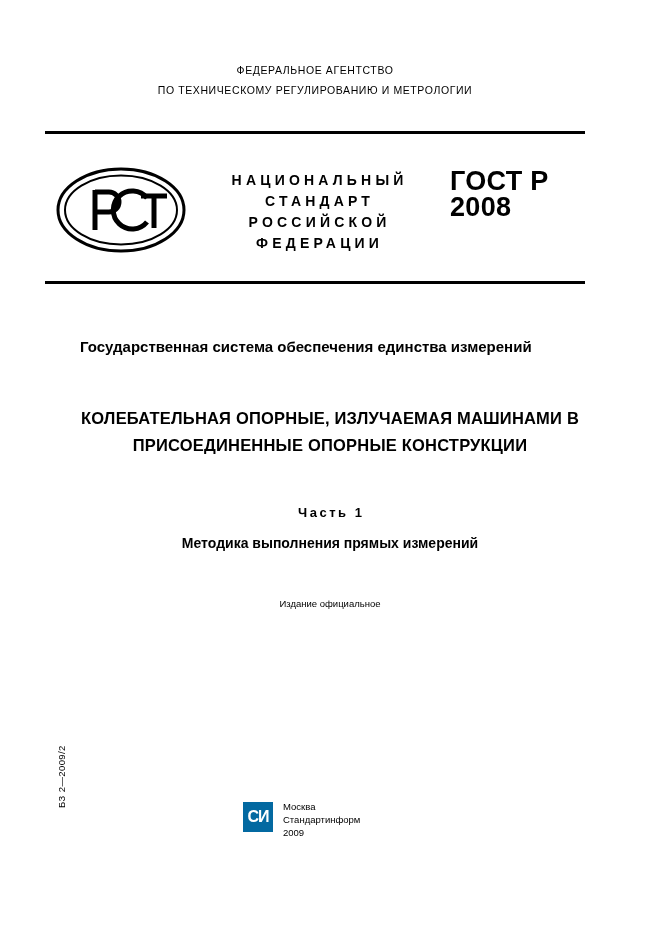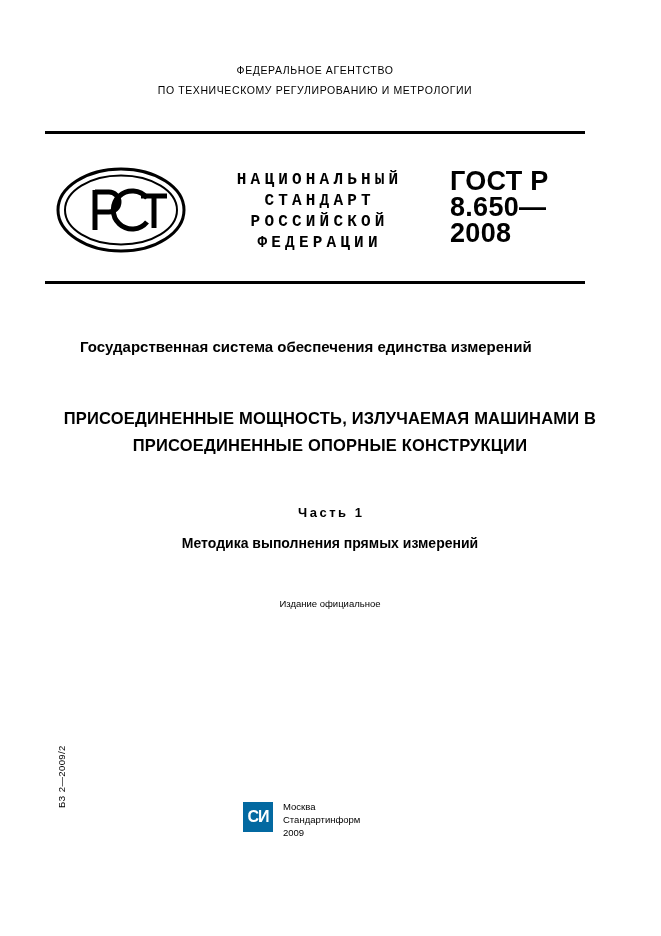--- a/index.html
+++ b/index.html
@@ -64,26 +64,25 @@
 
   
   .std-words {
     position: absolute;
     left: 210px;
     top: 170px;
     width: 215px;
     text-align: center;
   }
   .std-words div {
-    font-size: 16px;
+    font-size: 14px;
     font-weight: bold;
     letter-spacing: 4.2px;
     line-height: 21px;
     text-indent: 4.2px;
-    font-family: Liberation Mono, monospace;
   }
 
   
   .gost-number {
     position: absolute;
     left: 450px;
     top: 168px;
     width: 160px;
     text-align: left;
   }
@@ -227,28 +226,27 @@
 
   <div class="std-words">
     <div>НАЦИОНАЛЬНЫЙ</div>
     <div>СТАНДАРТ</div>
     <div>РОССИЙСКОЙ</div>
     <div>ФЕДЕРАЦИИ</div>
   </div>
 
   <div class="gost-number">
     <div>ГОСТ Р</div>
-    <div>8.650—</div>
     <div>2008</div>
   </div>
 
   <div class="rule rule-bottom"></div>
 
   <div class="sys-title">Государственная система обеспечения единства измерений</div>
-  <div class="main-title">ПРИСОЕДИНЕННЫЕ МОЩНОСТЬ, ИЗЛУЧАЕМАЯ МАШИНАМИ В ПРИСОЕДИНЕННЫЕ ОПОРНЫЕ КОНСТРУКЦИИ</div>
+  <div class="main-title">КОЛЕБАТЕЛЬНАЯ ОПОРНЫЕ, ИЗЛУЧАЕМАЯ МАШИНАМИ В ПРИСОЕДИНЕННЫЕ ОПОРНЫЕ КОНСТРУКЦИИ</div>
   <div class="part">Часть 1</div>
   <div class="method">Методика выполнения прямых измерений</div>
   <div class="official">Издание официальное</div>
 
   <div class="side-code">
     <span>БЗ 2—2009/2</span>
   </div>
 
   <div class="publisher">
     <div class="pub-logo">СИ</div>

